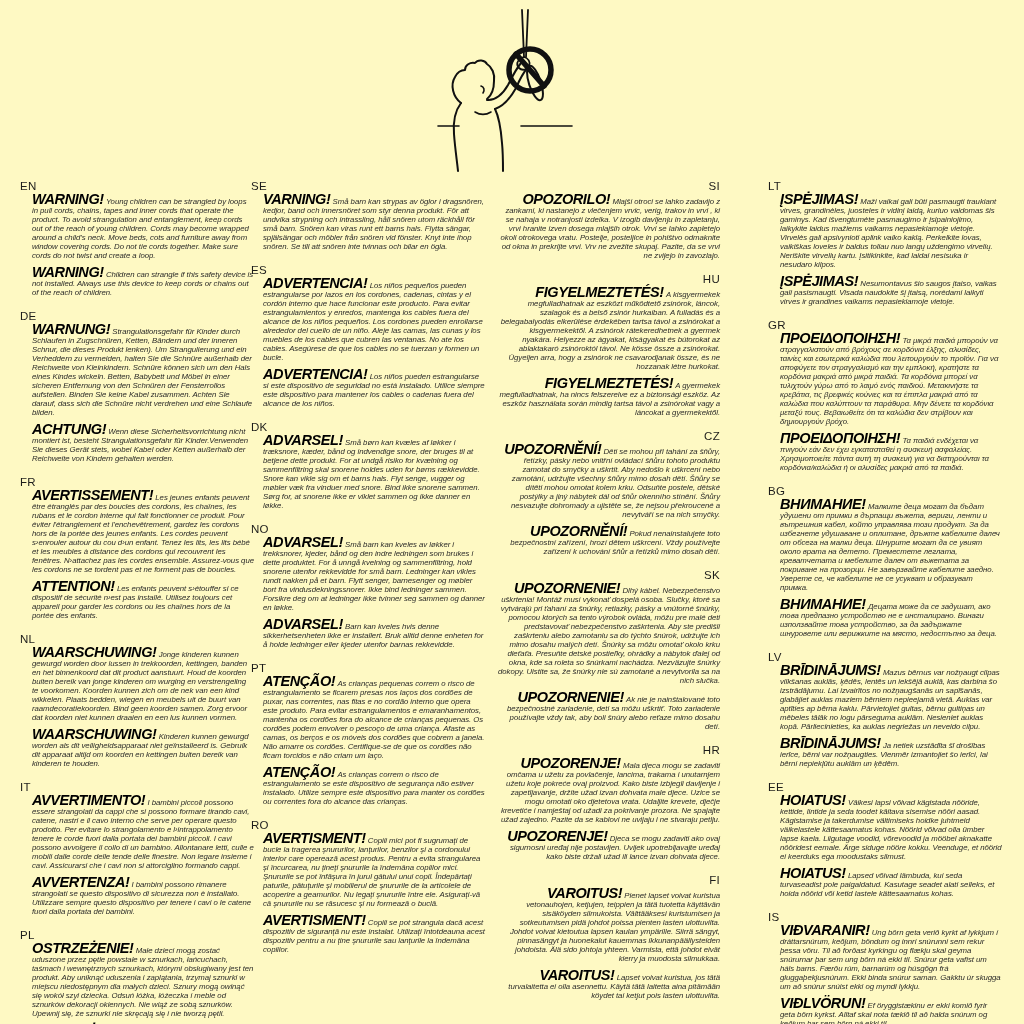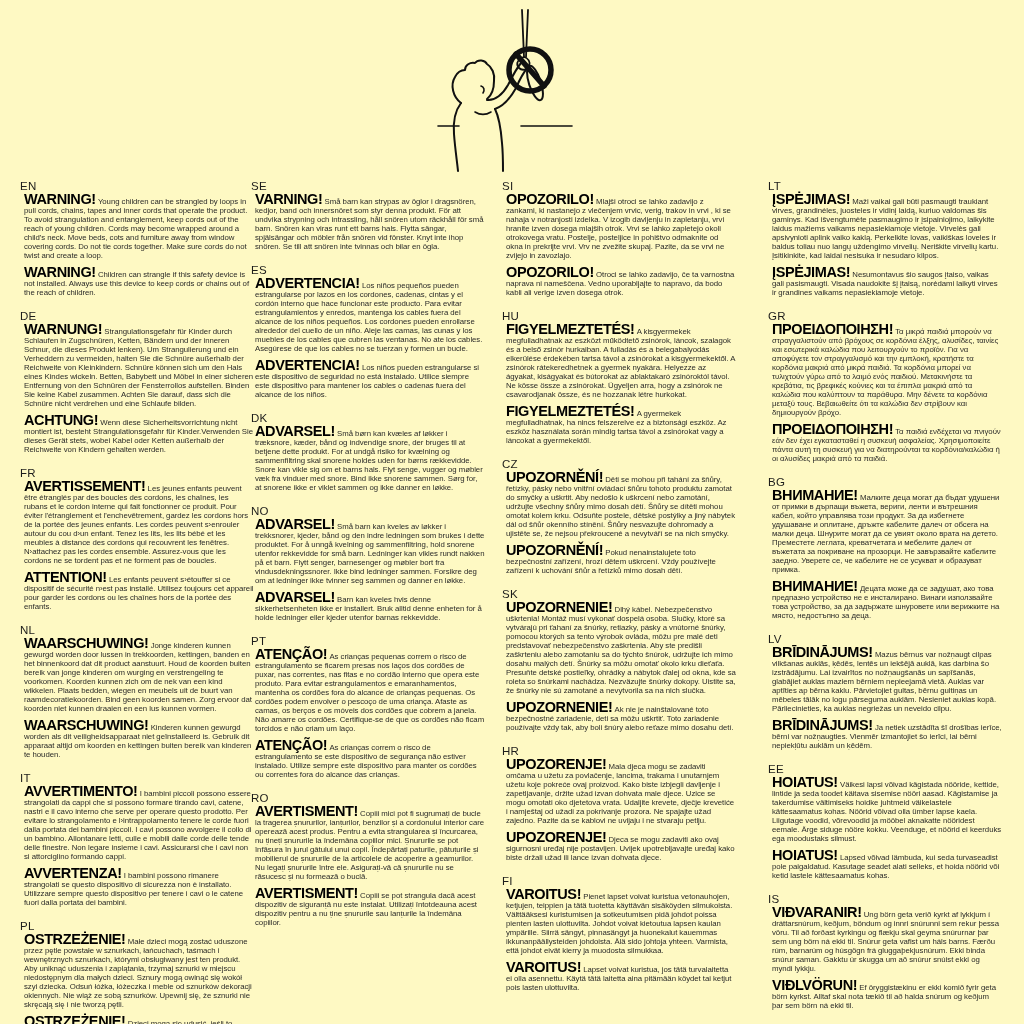--- a/index.html
+++ b/index.html
@@ -9,29 +9,29 @@
     font-family:"Liberation Sans", sans-serif;
     color:#1d1d1b;
   }
   #sheet { position:relative; width:1024px; height:1024px; background:#fef9c3; overflow:hidden; }
 
   #figure-wrap { position:absolute; left:395px; top:8px; width:250px; height:165px; }
 
   .col { position:absolute; top:180px; width:234px; }
   #col1 { left:20px; }
   #col2 { left:251px; }
-  #col3 { left:502px; }
+  #col3 { left:486px;text-align:right; }
   #col4 { left:768px; }
 
   section.lang { margin:0 0 13px 0; }
   .lang-code {
     font-size:11.5px; font-weight:400; letter-spacing:0.3px;
     margin:0 0 3px 0; color:#1d1d1b;
   }
-  p.warn-block { margin:0 0 8px 4px; font-size:7.8px; line-height:9px; }
+  p.warn-block { margin:0 0 8px 12px; font-size:7.8px; line-height:9px;font-style:italic; }
   .warn-title {
     font-weight:bold; font-size:14.5px; letter-spacing:-0.4px;
     color:#000;
   }
   .warn-text { font-size:7.8px; line-height:9px; color:#2a2a28; letter-spacing:-0.05px; }
 
   svg .ln { stroke:#111; fill:none; stroke-linecap:round; stroke-linejoin:round; }
 </style>
 </head>
 <body>
@@ -138,21 +138,20 @@
       <section class="lang">
         <div class="lang-code">RO</div>
         <p class="warn-block"><span class="warn-title">AVERTISMENT!</span> <span class="warn-text">Copiii mici pot fi sugrumați de bucle la tragerea șnururilor, lanțurilor, benzilor și a cordonului interior care operează acest produs. Pentru a evita strangularea și încurcarea, nu țineți șnururile la îndemâna copiilor mici. Șnururile se pot înfășura în jurul gâtului unui copil. Îndepărtați paturile, pătuțurile și mobilierul de șnururile de la articolele de acoperire a geamurilor. Nu legați șnururile între ele. Asigurați-vă că șnururile nu se răsucesc și nu formează o buclă.</span></p>
         <p class="warn-block"><span class="warn-title">AVERTISMENT!</span> <span class="warn-text">Copiii se pot strangula dacă acest dispozitiv de siguranță nu este instalat. Utilizați întotdeauna acest dispozitiv pentru a nu ține șnururile sau lanțurile la îndemâna copiilor.</span></p>
       </section>
     </div>
   <div class="col" id="col3">
       <section class="lang">
         <div class="lang-code">SI</div>
         <p class="warn-block"><span class="warn-title">OPOZORILO!</span> <span class="warn-text">Mlajši otroci se lahko zadavijo z zankami, ki nastanejo z vlečenjem vrvic, verig, trakov in vrvi , ki se nahaja v notranjosti izdelka. V izogib davljenju in zapletanju, vrvi hranite izven dosega mlajših otrok. Vrvi se lahko zapletejo okoli otrokovega vratu. Postelje, posteljice in pohištvo odmaknite od okna in prekrijte vrvi. Vrv ne zvežite skupaj. Pazite, da se vrvi ne zvijejo in zavozlajo.</span></p>
-        <p class="warn-block"><span class="warn-title">OPOZORILO!</span> <span class="warn-text">Otroci se lahko zadavijo, če ta varnostna naprava ni nameščena. Vedno uporabljajte to napravo, da bodo kabli ali verige izven dosega otrok.</span></p>
       </section>
       <section class="lang">
         <div class="lang-code">HU</div>
         <p class="warn-block"><span class="warn-title">FIGYELMEZTETÉS!</span> <span class="warn-text">A kisgyermekek megfulladhatnak az eszközt működtető zsinórok, láncok, szalagok és a belső zsinór hurkaiban. A fulladás és a belegabalyodás elkerülése érdekében tartsa távol a zsinórokat a kisgyermekektől. A zsinórok rátekeredhetnek a gyermek nyakára. Helyezze az ágyakat, kiságyakat és bútorokat az ablaktakaró zsinóroktól távol. Ne kösse össze a zsinórokat. Ügyeljen arra, hogy a zsinórok ne csavarodjanak össze, és ne hozzanak létre hurkokat.</span></p>
         <p class="warn-block"><span class="warn-title">FIGYELMEZTETÉS!</span> <span class="warn-text">A gyermekek megfulladhatnak, ha nincs felszerelve ez a biztonsági eszköz. Az eszköz használata során mindig tartsa távol a zsinórokat vagy a láncokat a gyermekektől.</span></p>
       </section>
       <section class="lang">
         <div class="lang-code">CZ</div>
         <p class="warn-block"><span class="warn-title">UPOZORNĚNÍ!</span> <span class="warn-text">Děti se mohou při tahání za šňůry, řetízky, pásky nebo vnitřní ovládací šňůru tohoto produktu zamotat do smyčky a uškrtit. Aby nedošlo k uškrcení nebo zamotání, udržujte všechny šňůry mimo dosah dětí. Šňůry se dítěti mohou omotat kolem krku. Odsuňte postele, dětské postýlky a jiný nábytek dál od šňůr okenního stínění. Šňůry nesvazujte dohromady a ujistěte se, že nejsou překroucené a nevytváří se na nich smyčky.</span></p>
         <p class="warn-block"><span class="warn-title">UPOZORNĚNÍ!</span> <span class="warn-text">Pokud nenainstalujete toto bezpečnostní zařízení, hrozí dětem uškrcení. Vždy používejte zařízení k uchování šňůr a řetízků mimo dosah dětí.</span></p>

